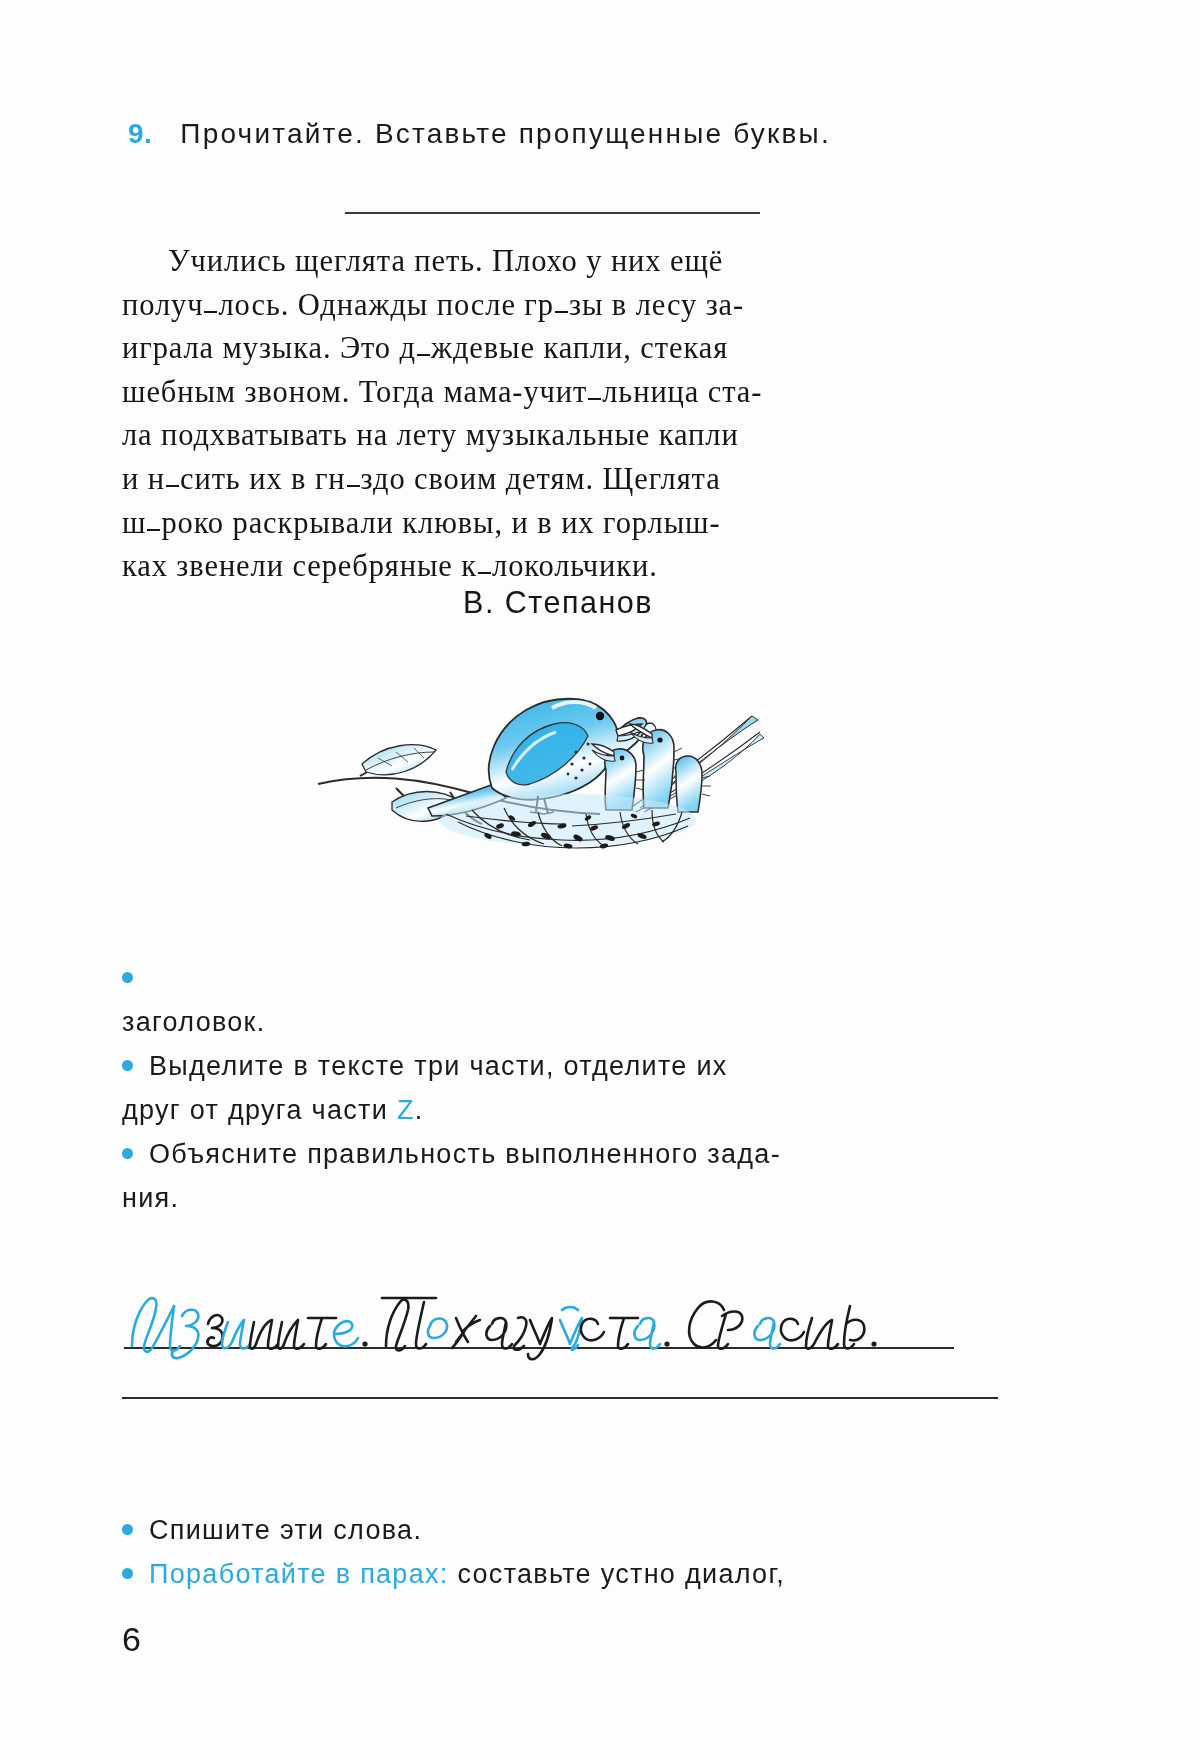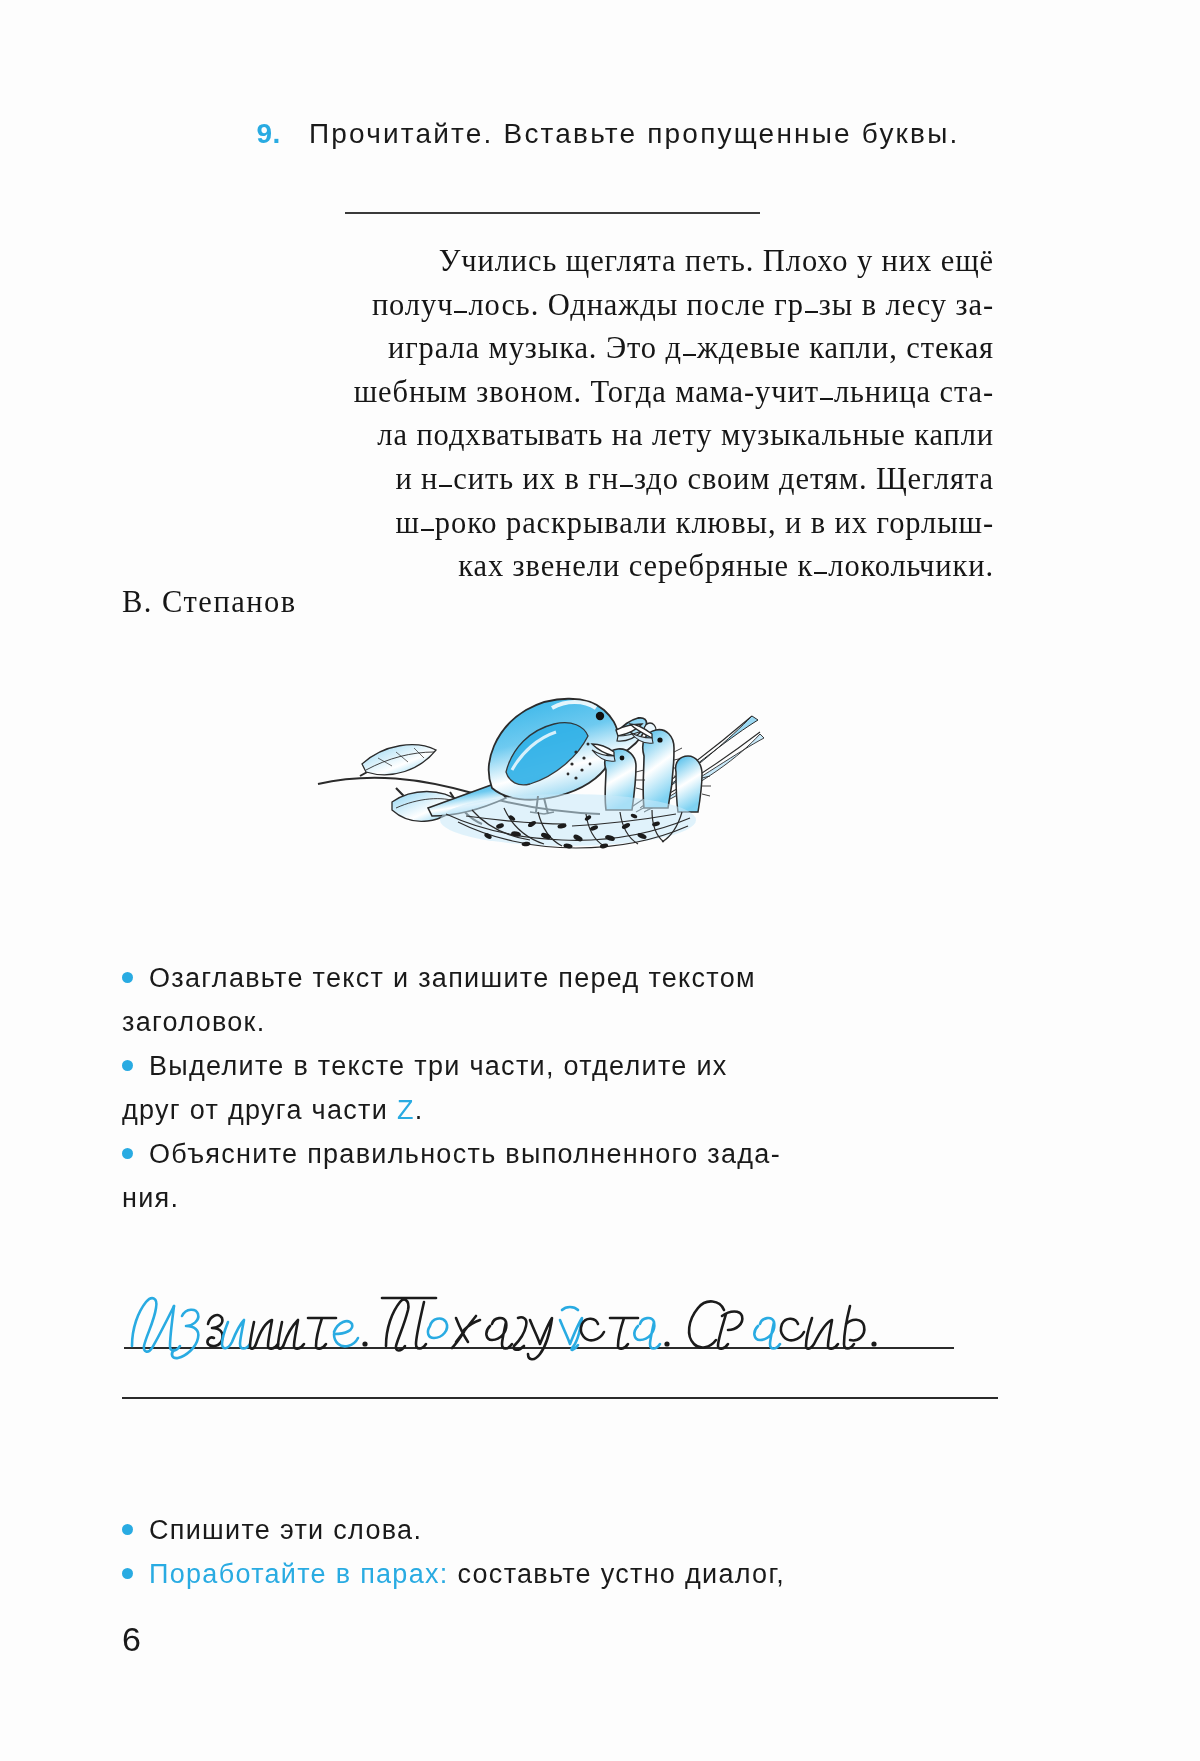--- a/index.html
+++ b/index.html
@@ -25,21 +25,20 @@
   
   .ex-heading {
     position: absolute;
     left: 128px;
     top: 118px;
     width: 960px;
     font-family: "Liberation Sans", sans-serif;
     font-size: 28px;
     letter-spacing: 2.2px;
     white-space: nowrap;
-    text-align: center;
   }
   .ex-num {
     color: #29abe2;
     font-weight: bold;
     letter-spacing: 0.5px;
   }
   .ex-text {
     color: #1a1a1a;
   }
 
@@ -60,37 +59,36 @@
     top: 240px;
     width: 872px;
     font-family: "Liberation Serif", "DejaVu Serif", serif;
     font-size: 30.5px;
     line-height: 43.6px;
     color: #161616;
     letter-spacing: 0.9px;
   }
   .body-line {
     white-space: nowrap;
-    text-align: right;
   }
   .gap {
     display: inline-block;
     width: 13px;
     border-bottom: 2px solid #161616;
     vertical-align: 2px;
     margin: 0 1px;
   }
 
   .author {
     position: absolute;
     left: 122px;
     top: 585px;
     width: 872px;
-    text-align: left;
-    font-family: Liberation Serif, serif;
+    text-align: center;
+    font-family: Liberation Sans, sans-serif;
     font-size: 30.5px;
     letter-spacing: 1.5px;
     color: #161616;
   }
 
   
   .illustration {
     position: absolute;
     left: 300px;
     top: 612px;
@@ -348,21 +346,21 @@
           <ellipse cx="212" cy="206" rx="3.6" ry="2" transform="rotate(36 212 206)"></ellipse>
           <ellipse cx="288" cy="206" rx="3.6" ry="2" transform="rotate(-36 288 206)"></ellipse>
           <ellipse cx="334" cy="204" rx="3.4" ry="1.9" transform="rotate(24 334 204)"></ellipse>
         </g>
       </g>
     </svg>
   </div>
 
   <div class="task-block" style="top:956px;">
     <div class="task-line">
-      <span class="bullet"></span><span>Озаглавьте текст и запишите перед текстом</span>
+      <span class="bullet"></span>
     </div>
     <div class="task-line">
       <span>заголовок.</span>
     </div>
     <div class="task-line">
       <span class="bullet"></span><span>Выделите в тексте три части, отделите их</span>
     </div>
     <div class="task-line">
       <span>друг от друга части </span><span class="cyan">Z</span><span>.</span>
     </div>

